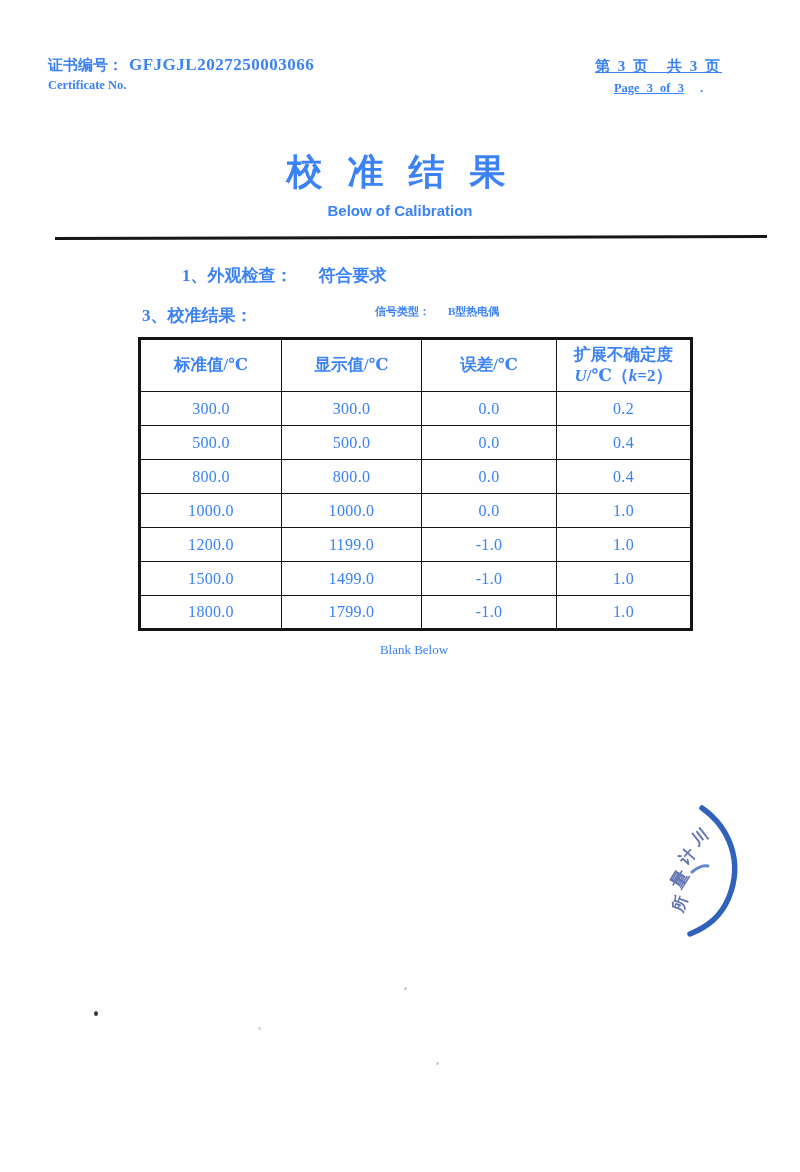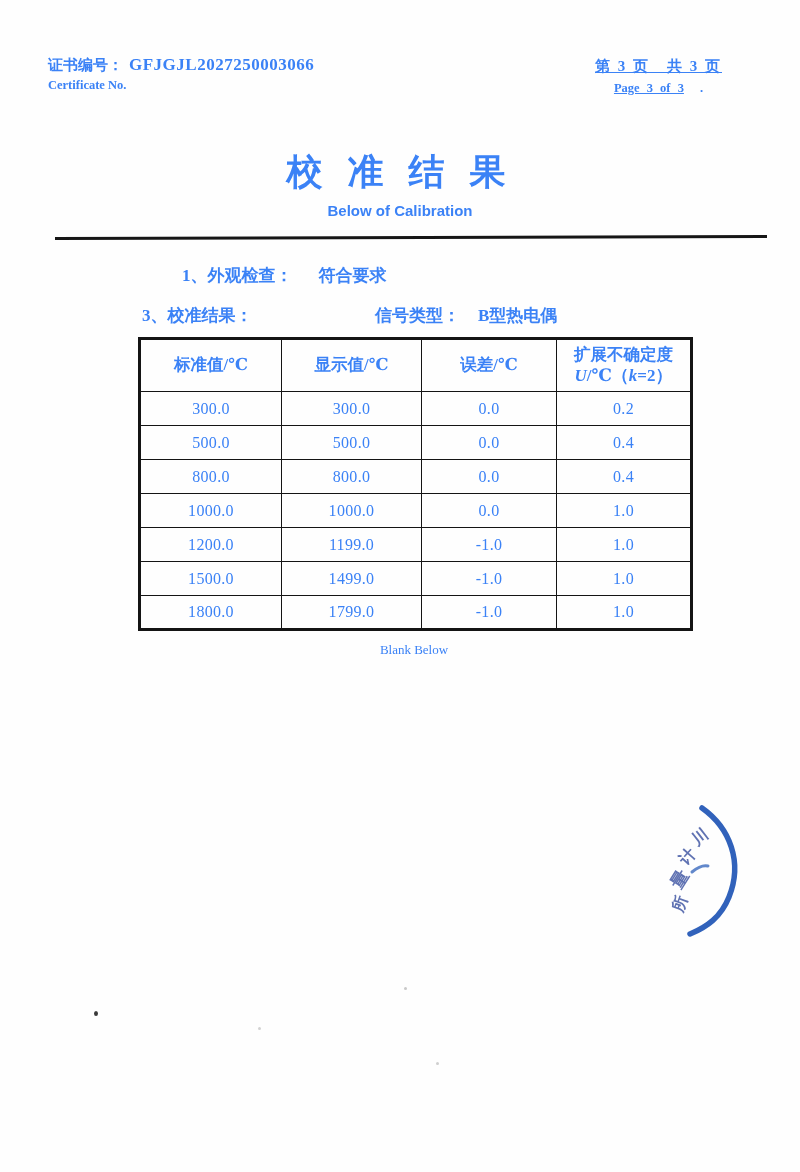--- a/index.html
+++ b/index.html
@@ -34,21 +34,21 @@
     font-family:"Liberation Sans","DejaVu Sans",sans-serif;
   }
   .title-rule {
     position:absolute; top:236px; left:55px; width:712px; height:3px;
     background:#161616; transform:rotate(-0.15deg);
   }
   
   .item1 { position:absolute; top:264px; left:142px; font-size:17px; font-weight:bold; white-space:nowrap;margin-left:40px; }
   .item2 { position:absolute; top:304px; left:142px; font-size:17px; font-weight:bold; white-space:nowrap; }
   .item-gap { display:inline-block; width:26px; }
-  .signal { position:absolute; top:304px; left:375px; font-size:17px; font-weight:bold; white-space:nowrap; }
+  .signal { position:absolute; top:304px; left:375px; font-size:11px; font-weight:bold; white-space:nowrap; }
   .signal-gap { display:inline-block; width:18px; }
   
   table.cal {
     position:absolute; top:337px; left:138px;
     width:552px; border-collapse:collapse;
     border:3px solid #141414;
     font-size:16px; text-align:center;
     table-layout:fixed;
     padding-left:44px;
   }

